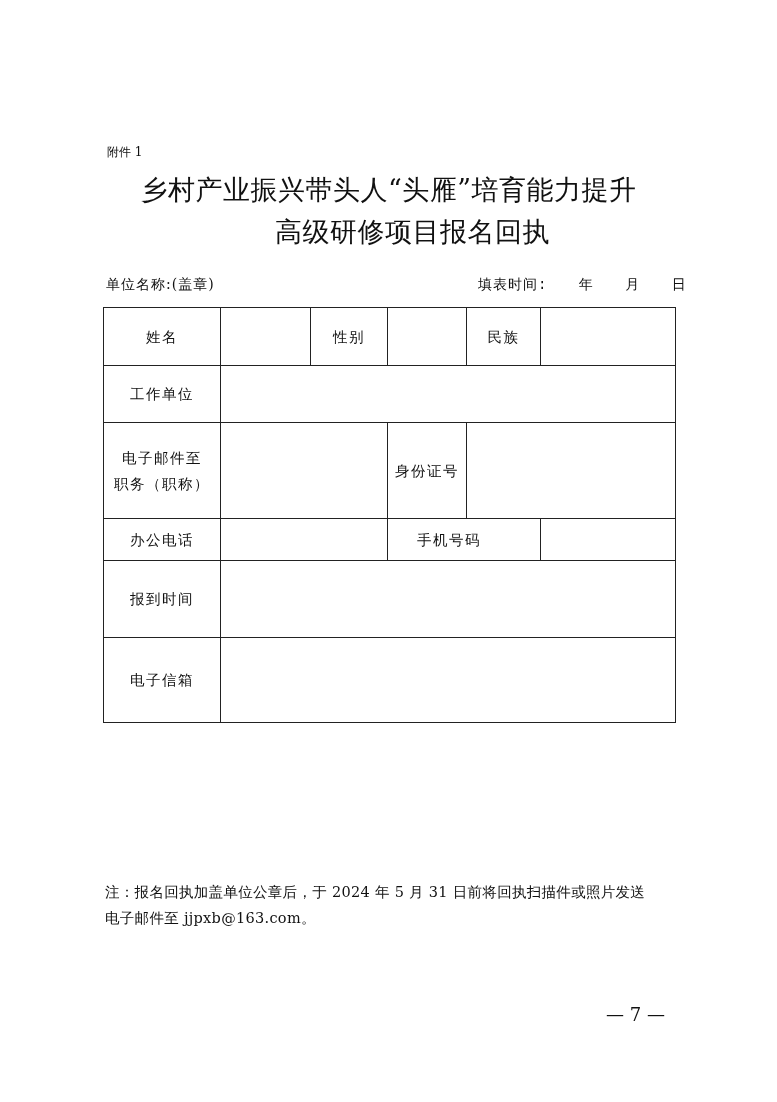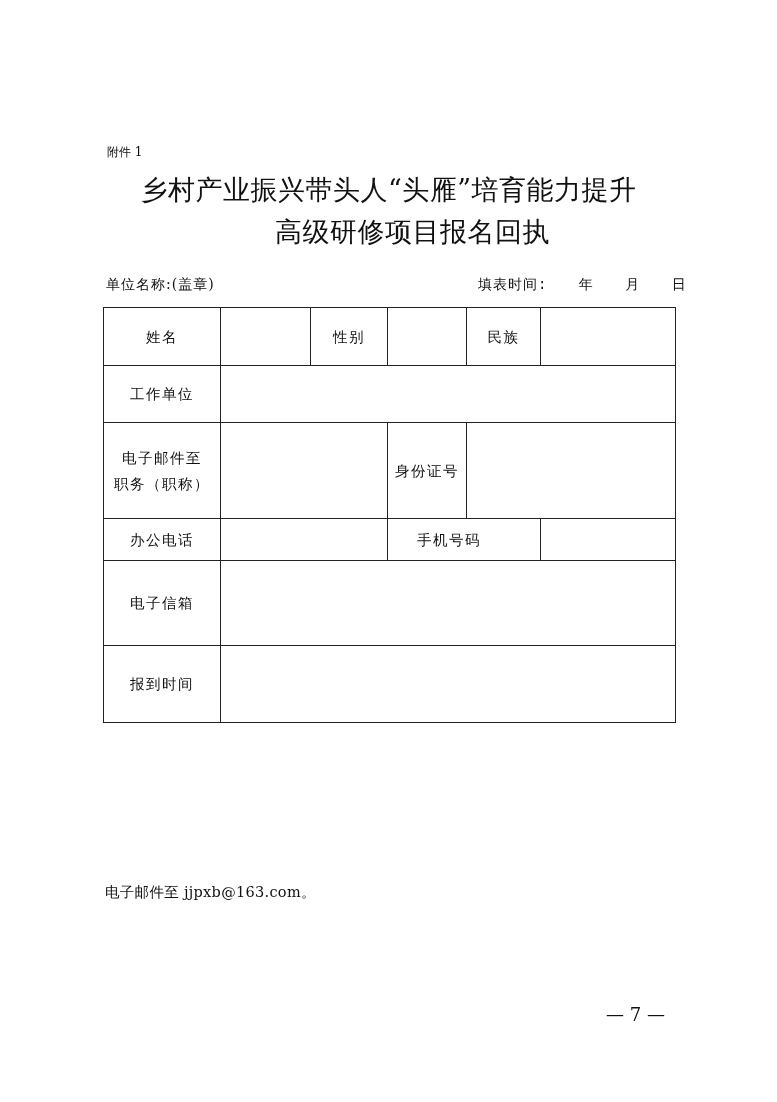--- a/index.html
+++ b/index.html
@@ -64,28 +64,29 @@
     <td colspan="2"></td>
     <td style="width:91px">身份证号</td>
     <td colspan="2"></td>
   </tr>
   <tr style="height:42px">
     <td>办公电话</td>
     <td colspan="2"></td>
     <td colspan="2" style="padding-right:30px">手机号码</td>
     <td></td>
   </tr>
+  <tr style="height:77px">
+    <td>报到时间</td>
+    <td colspan="5"></td>
+  </tr>
   <tr style="height:85px">
     <td>电子信箱</td>
-    <td colspan="5"></td>
-  </tr>
-  <tr style="height:77px">
-    <td>报到时间</td>
     <td colspan="5"></td>
   </tr>
 </tbody>
   </table>
 
 <div class="abs note">
+  <div>注：报名回执加盖单位公章后，于 2024 年 5 月 31 日前将回执扫描件或照片发送</div>
   <div>电子邮件至 jjpxb@163.com。</div>
 </div>
 
 <div class="abs pageno">— 7 —</div>
 
 </body></html>

